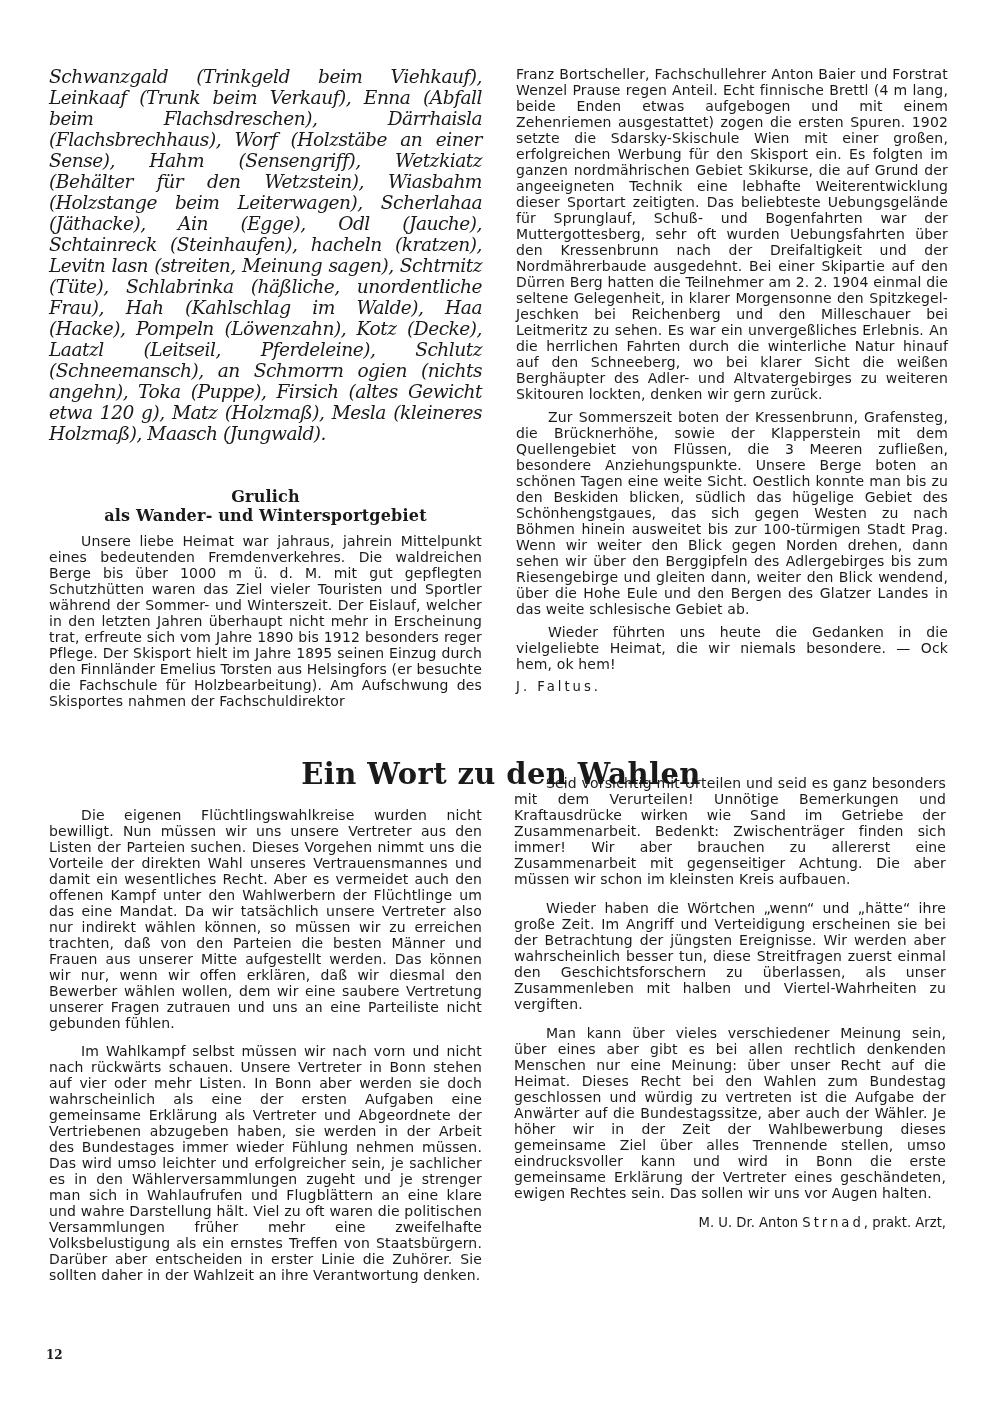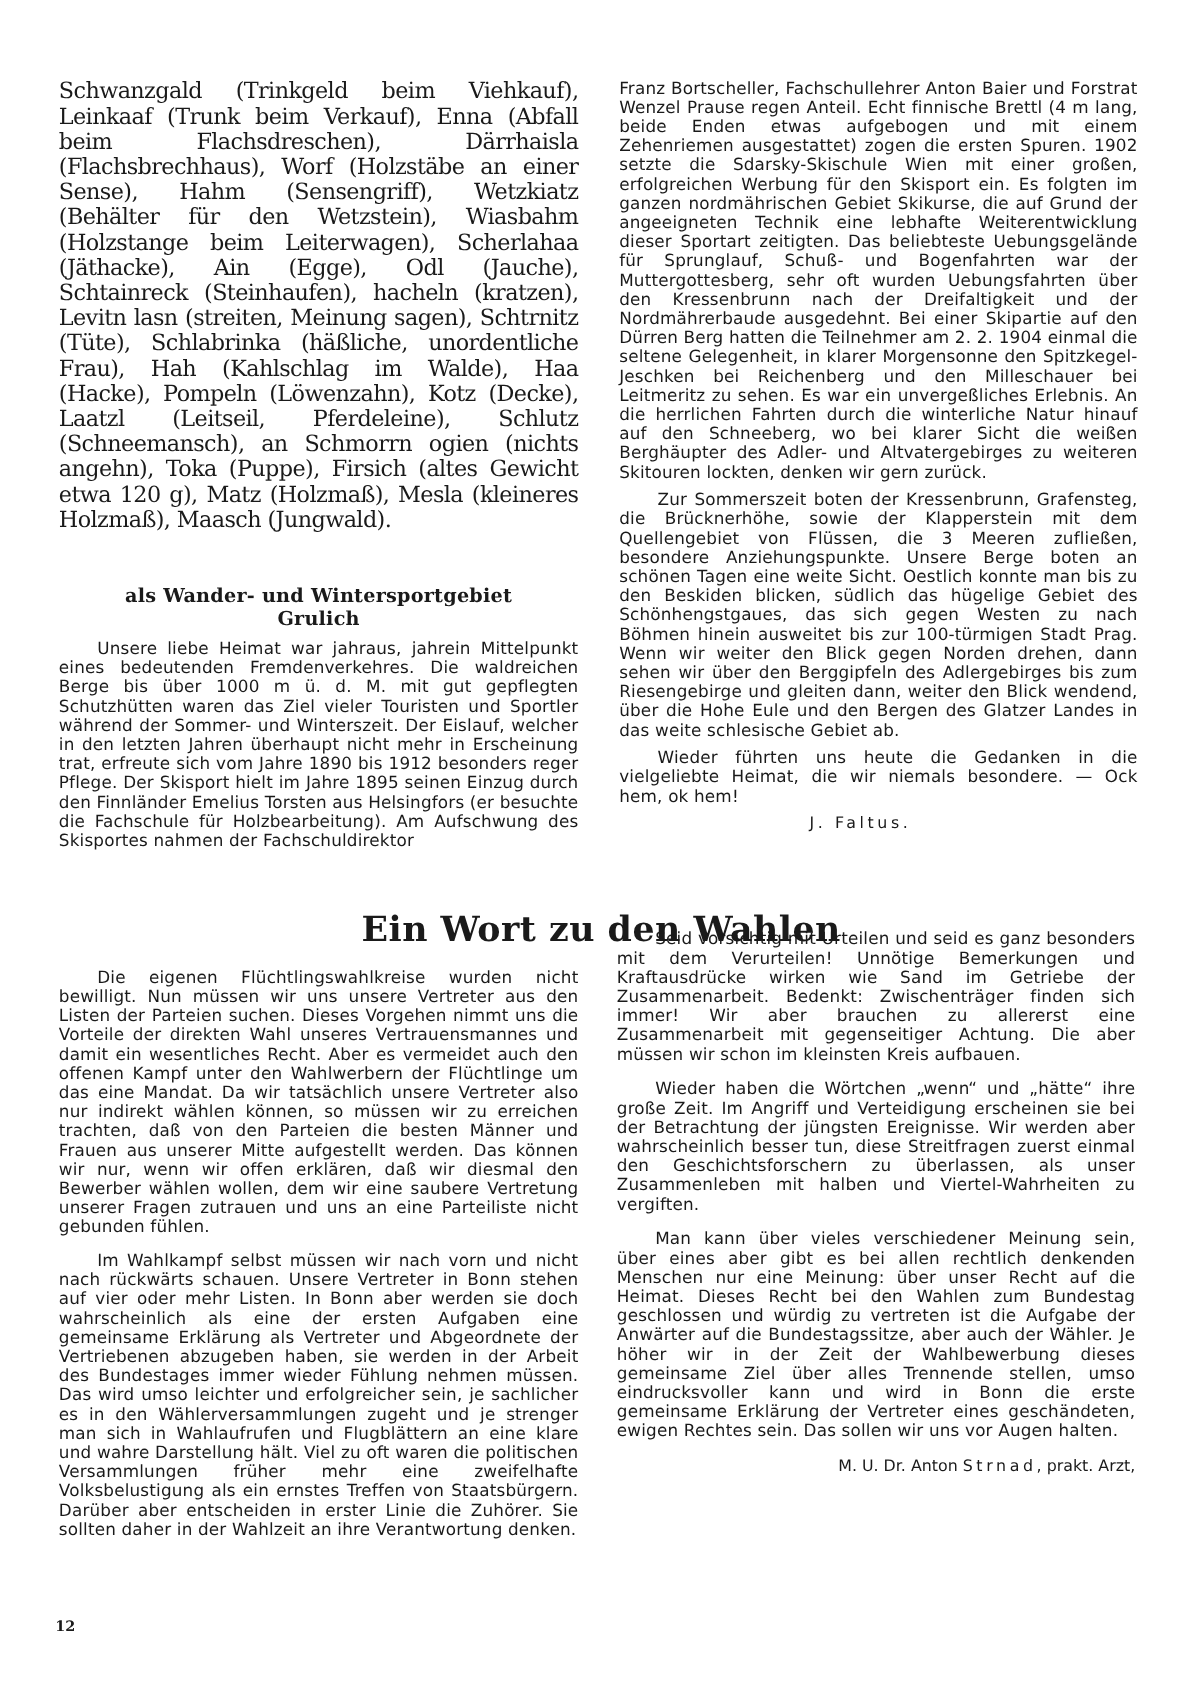--- a/index.html
+++ b/index.html
@@ -6,42 +6,42 @@
     body {
       width: 1000px; height: 1413px; position: relative; overflow: hidden;
       color: #1a1a1a;
       font-family: "DejaVu Serif", serif;
     }
     .col { position: absolute; }
     .col p {
       margin: 0; text-align: justify; hyphens: manual;
     }
     
-    #top-left { left: 49px; top: 66px; width: 433px; }
+    #top-left { left: 49px; top: 66px; width: 433px; font-style: italic; }
     #top-left p.big {
       font-family: "DejaVu Serif", serif; font-size: 18.6px; line-height: 21px;
       letter-spacing: -0.5px; word-spacing: 0px;
     }
     
     #grulich { left: 49px; top: 487px; width: 433px; }
     .sub-h {
       text-align: center; font-family: "DejaVu Serif", serif; font-weight: bold;
       font-size: 16px; line-height: 19px; margin: 0; letter-spacing: 0.2px;
     }
     .small p {
       font-family: "DejaVu Sans", sans-serif; font-size: 14px; line-height: 16px;
       letter-spacing: 0.15px;
     }
     .small p.indent { text-indent: 32px; }
     #grulich .body { margin-top: 8px; }
     
     #top-right { left: 516px; top: 66px; width: 432px; }
     #top-right p.gap { margin-top: 7px; }
     .sig {
-      text-align: center; font-family: "DejaVu Sans", sans-serif; font-size: 13.2px;
+      text-align: left; font-family: "DejaVu Sans", sans-serif; font-size: 13.2px;
       letter-spacing: 3px; margin-top: 7px; padding-right: 30px;
     }
     
     #main-title {
       position: absolute; left: 0; right: 0; top: 757px; text-align: center;
       font-family: "DejaVu Serif", serif; font-weight: bold; font-size: 29px;
       letter-spacing: 0.4px; margin: 0; line-height: 34px;
       padding-left: 2px;
     }
     #bottom-left { left: 49px; top: 807px; width: 433px; }
@@ -63,22 +63,22 @@
     }
   </style>
 </head>
 <body>
 
 <div class="col" id="top-left">
   <p class="big">Schwanzgald (Trinkgeld beim Viehkauf), Leinkaaf (Trunk beim Verkauf), Enna (Abfall beim Flachsdreschen), Därrhaisla (Flachsbrechhaus), Worf (Holzstäbe an einer Sense), Hahm (Sensengriff), Wetzkiatz (Behälter für den Wetzstein), Wiasbahm (Holzstange beim Leiterwagen), Scherlahaa (Jäthacke), Ain (Egge), Odl (Jauche), Schtainreck (Steinhaufen), hacheln (kratzen), Levitn lasn (streiten, Meinung sagen), Schtrnitz (Tüte), Schlabrinka (häßliche, unordentliche Frau), Hah (Kahlschlag im Walde), Haa (Hacke), Pompeln (Löwenzahn), Kotz (Decke), Laatzl (Leitseil, Pferdeleine), Schlutz (Schneemansch), an Schmorrn ogien (nichts angehn), Toka (Puppe), Firsich (altes Gewicht etwa 120 g), Matz (Holzmaß), Mesla (kleineres Holzmaß), Maasch (Jungwald).</p>
 </div>
 
 <div class="col small" id="grulich">
+  <h3 class="sub-h">Grulich</h3>
   <h3 class="sub-h">als Wander- und Wintersportgebiet</h3>
-  <h3 class="sub-h">Grulich</h3>
   <div class="body">
     <p class="indent">Unsere liebe Heimat war jahraus, jahrein Mittelpunkt eines bedeutenden Fremdenverkehres. Die waldreichen Berge bis über 1000 m ü. d. M. mit gut gepflegten Schutzhütten waren das Ziel vieler Touristen und Sportler während der Sommer- und Winterszeit. Der Eislauf, welcher in den letzten Jahren überhaupt nicht mehr in Erscheinung trat, erfreute sich vom Jahre 1890 bis 1912 besonders reger Pflege. Der Skisport hielt im Jahre 1895 seinen Einzug durch den Finnländer Emelius Torsten aus Helsingfors (er besuchte die Fachschule für Holzbearbeitung). Am Aufschwung des Skisportes nahmen der Fachschuldirektor</p>
   </div>
 </div>
 
 <div class="col small" id="top-right">
   <p>Franz Bortscheller, Fachschullehrer Anton Baier und Forstrat Wenzel Prause regen Anteil. Echt finnische Brettl (4 m lang, beide Enden etwas aufgebogen und mit einem Zehenriemen ausgestattet) zogen die ersten Spuren. 1902 setzte die Sdarsky-Skischule Wien mit einer großen, erfolgreichen Werbung für den Skisport ein. Es folgten im ganzen nordmährischen Gebiet Skikurse, die auf Grund der angeeigneten Technik eine lebhafte Weiterentwicklung dieser Sportart zeitigten. Das beliebteste Uebungsgelände für Sprunglauf, Schuß- und Bogenfahrten war der Muttergottesberg, sehr oft wurden Uebungsfahrten über den Kressenbrunn nach der Dreifaltigkeit und der Nordmährerbaude ausgedehnt. Bei einer Skipartie auf den Dürren Berg hatten die Teilnehmer am 2. 2. 1904 einmal die seltene Gelegenheit, in klarer Morgensonne den Spitzkegel-Jeschken bei Reichenberg und den Milleschauer bei Leitmeritz zu sehen. Es war ein unvergeßliches Erlebnis. An die herrlichen Fahrten durch die winterliche Natur hinauf auf den Schneeberg, wo bei klarer Sicht die weißen Berghäupter des Adler- und Altvatergebirges zu weiteren Skitouren lockten, denken wir gern zurück.</p>
   <p class="indent gap">Zur Sommerszeit boten der Kressenbrunn, Grafensteg, die Brücknerhöhe, sowie der Klapperstein mit dem Quellengebiet von Flüssen, die 3 Meeren zufließen, besondere Anziehungspunkte. Unsere Berge boten an schönen Tagen eine weite Sicht. Oestlich konnte man bis zu den Beskiden blicken, südlich das hügelige Gebiet des Schönhengstgaues, das sich gegen Westen zu nach Böhmen hinein ausweitet bis zur 100-türmigen Stadt Prag. Wenn wir weiter den Blick gegen Norden drehen, dann sehen wir über den Berggipfeln des Adlergebirges bis zum Riesengebirge und gleiten dann, weiter den Blick wendend, über die Hohe Eule und den Bergen des Glatzer Landes in das weite schlesische Gebiet ab.</p>
   <p class="indent gap">Wieder führten uns heute die Gedanken in die vielgeliebte Heimat, die wir niemals besondere. — Ock hem, ok hem!</p>
   <div class="sig">J. Faltus.</div>

